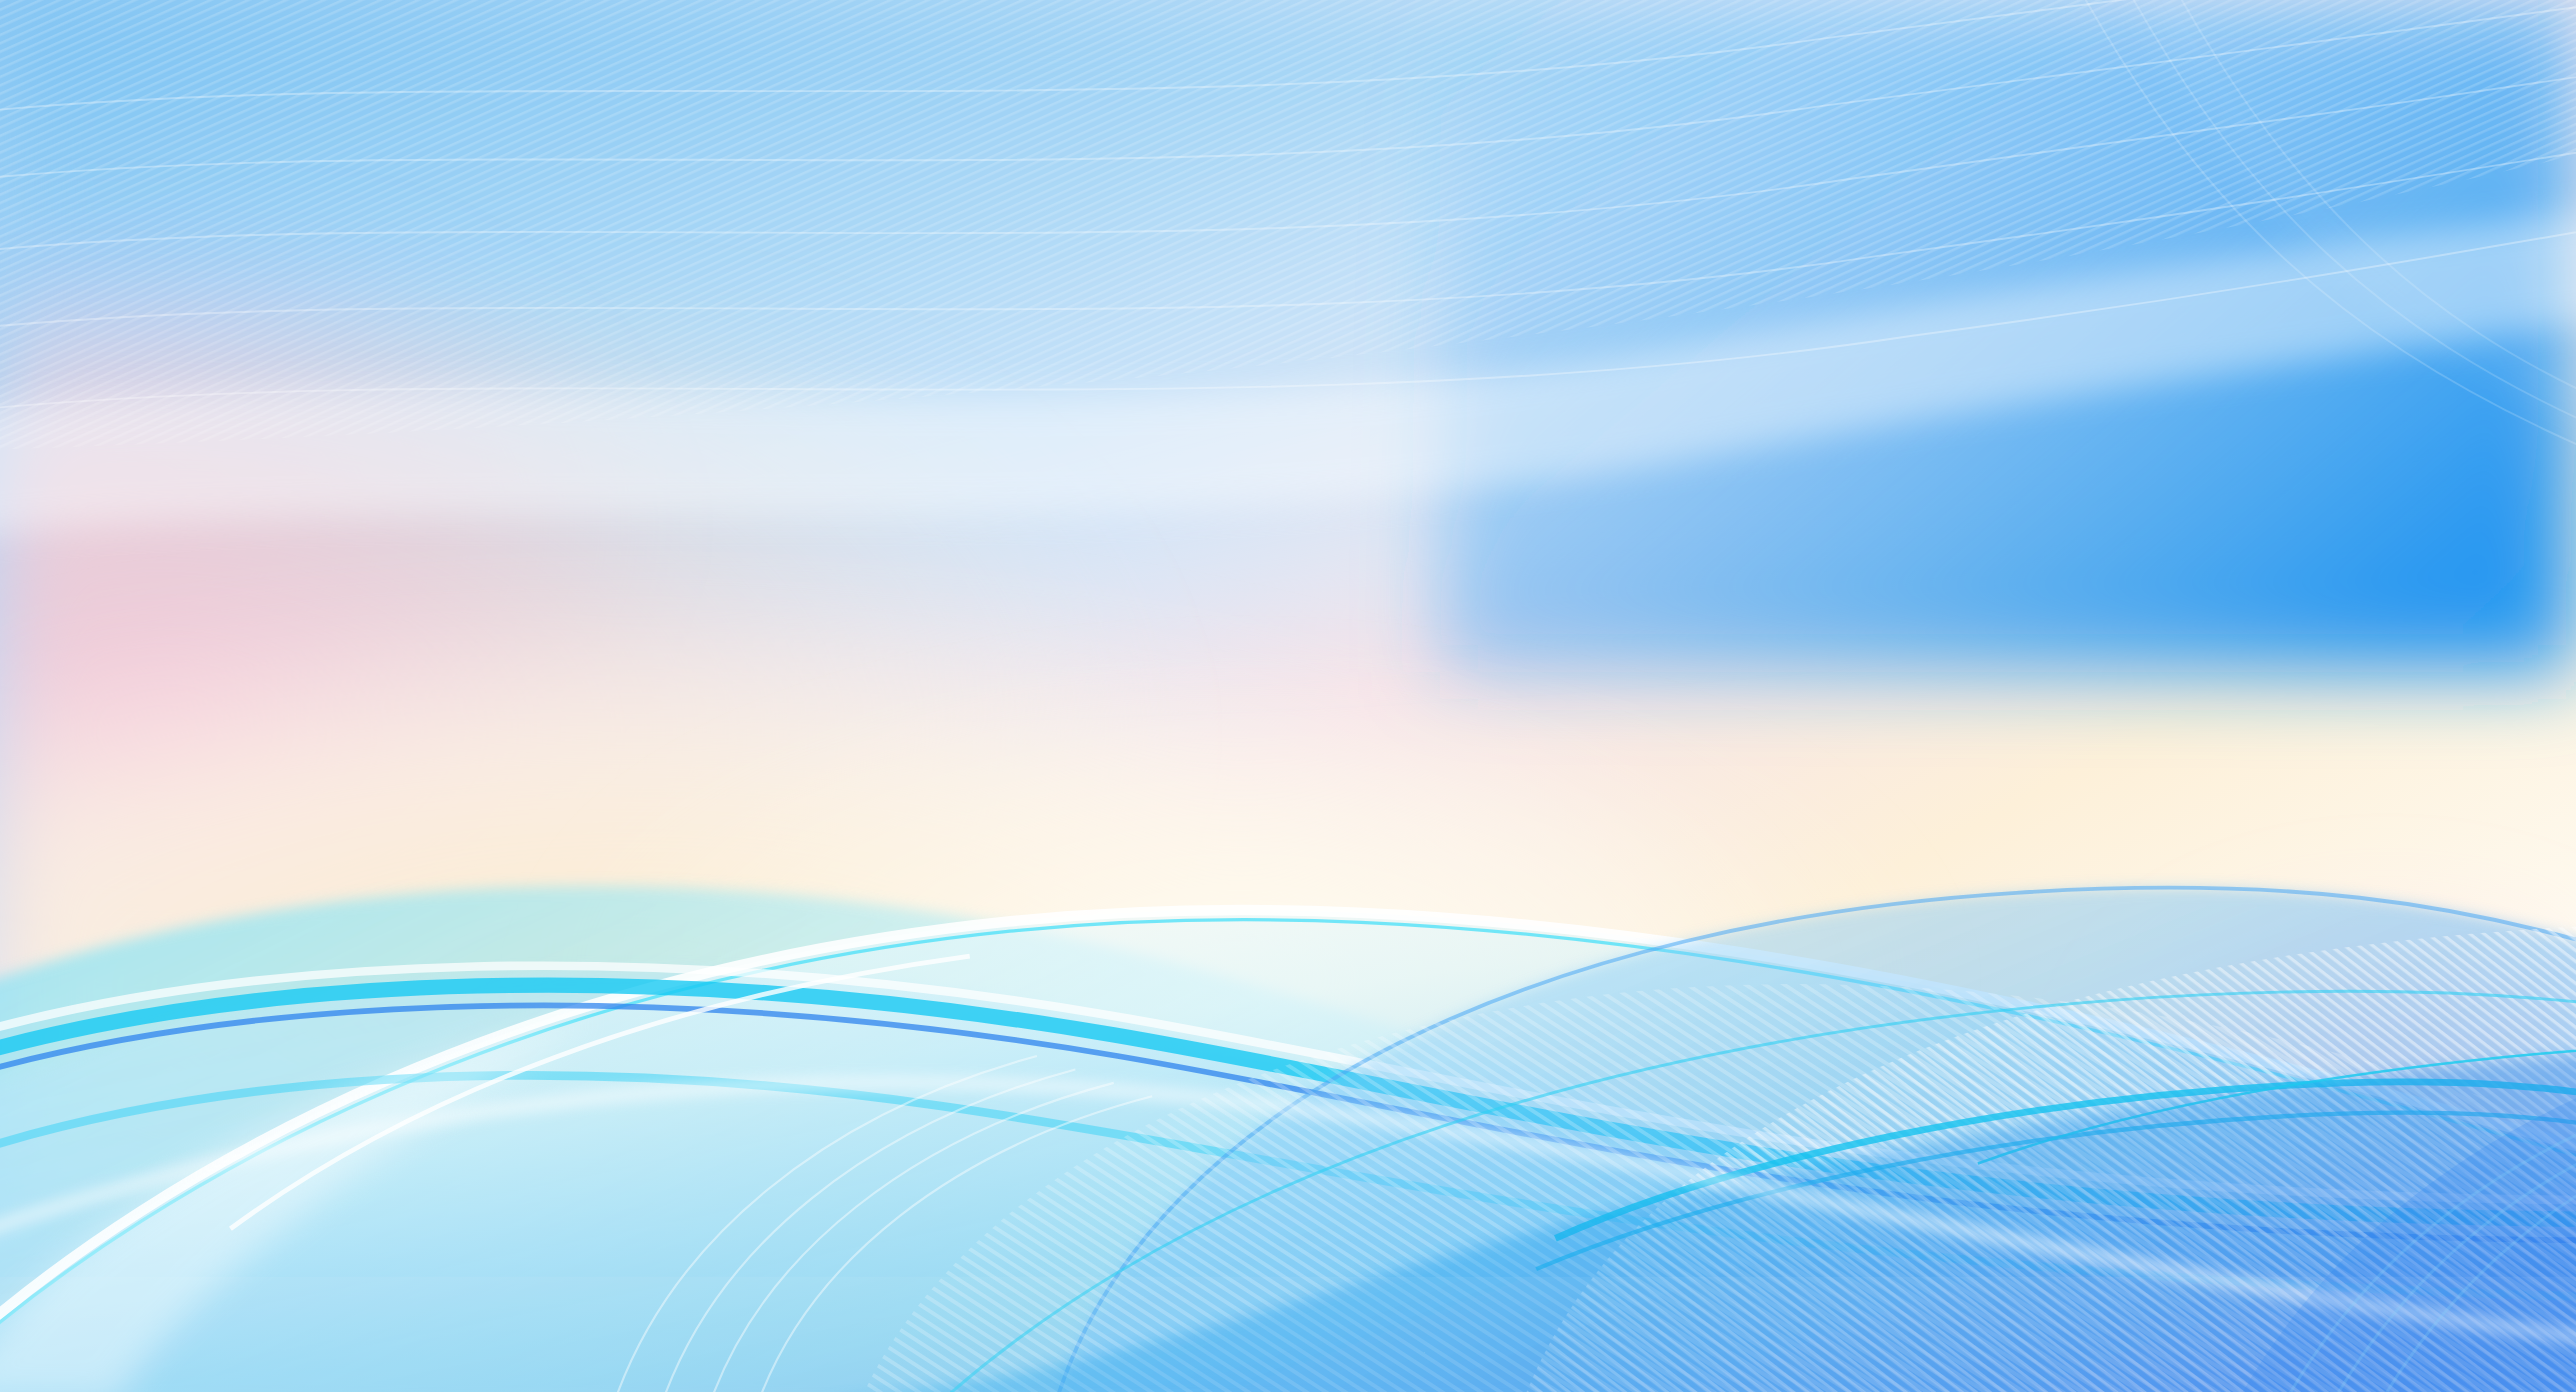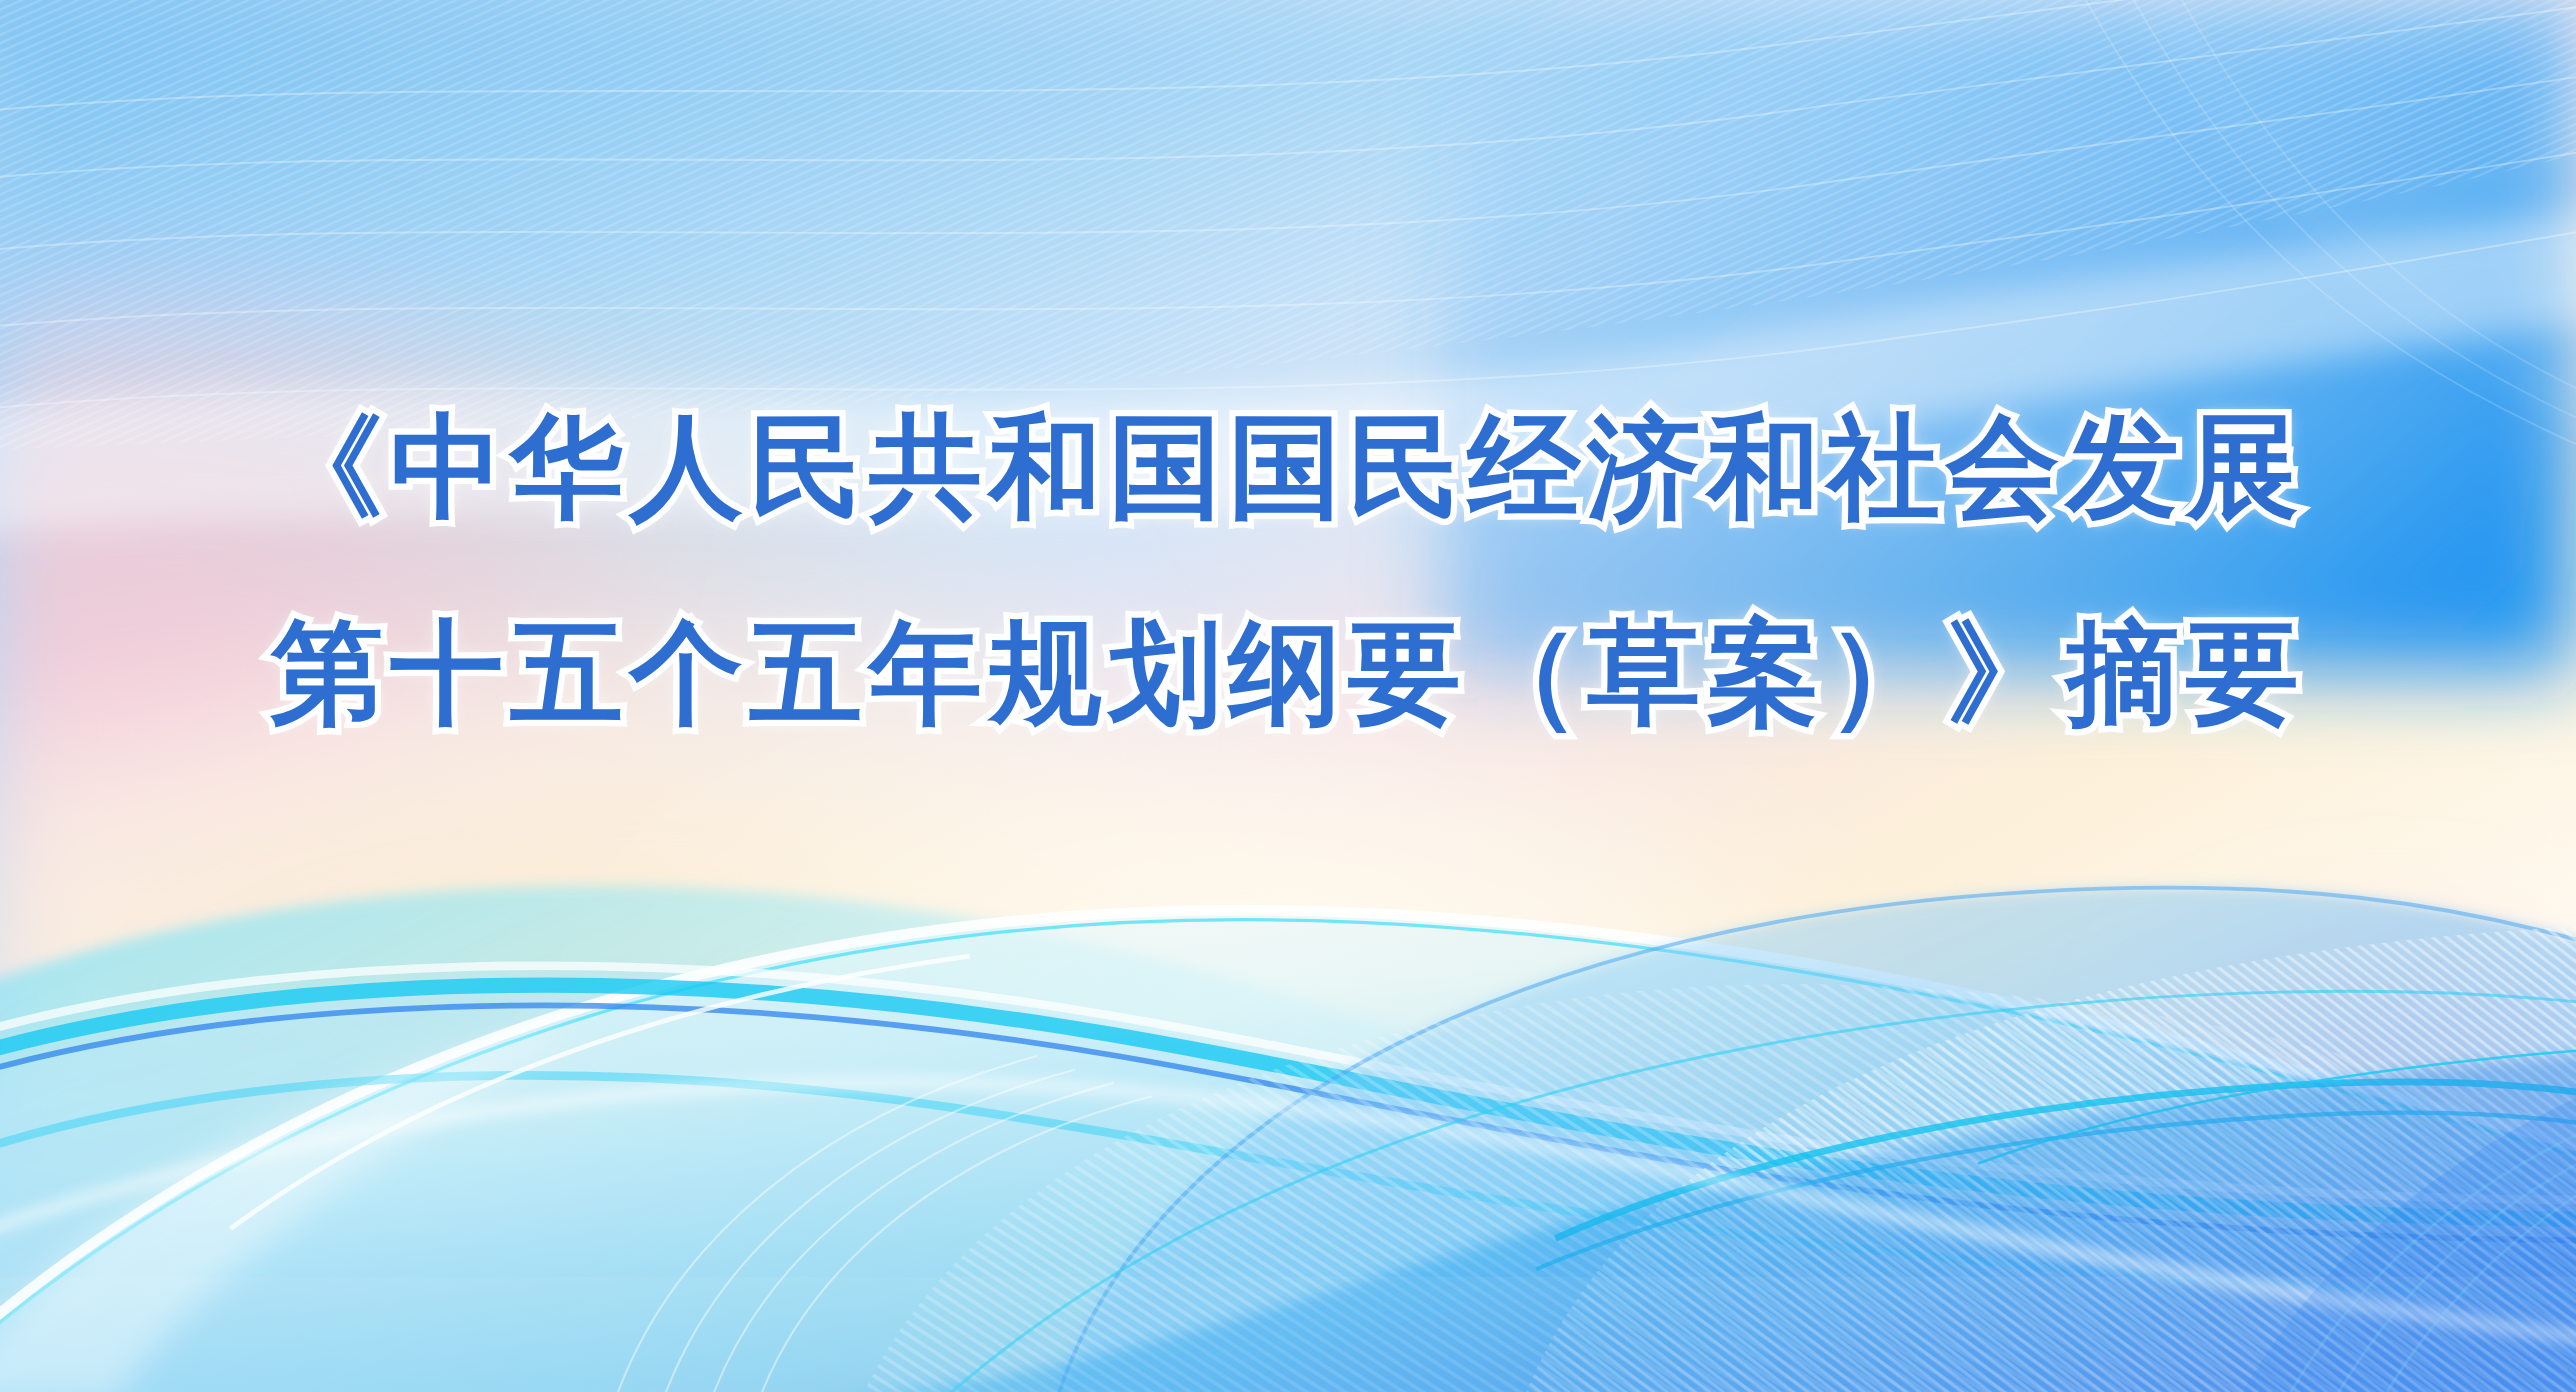--- a/index.html
+++ b/index.html
@@ -286,19 +286,15 @@
       <path d="M 690,1460 C 748,1298 904,1172 1120,1114"></path>
       <path d="M 740,1460 C 796,1306 948,1184 1160,1128"></path>
       <path d="M 790,1460 C 844,1314 992,1196 1200,1142"></path>
     </g>
 
     <path d="M 240,1280 C 430,1140 690,1040 1010,996" fill="none" stroke="#ffffff" stroke-width="5" opacity="0.8"></path>
 
     <rect x="0" y="1330" width="2683" height="120" fill="#ffffff" opacity="0.06"></rect>
   </svg>
 
-  <div id="title-block">
-    <span class="title-line first">《中华人民共和国国民经济和社会发展</span>
-    <span class="title-line second">第十五个五年规划纲要（草案）》摘要</span>
-  </div>
 
 </div>
 
 
 </body></html>

